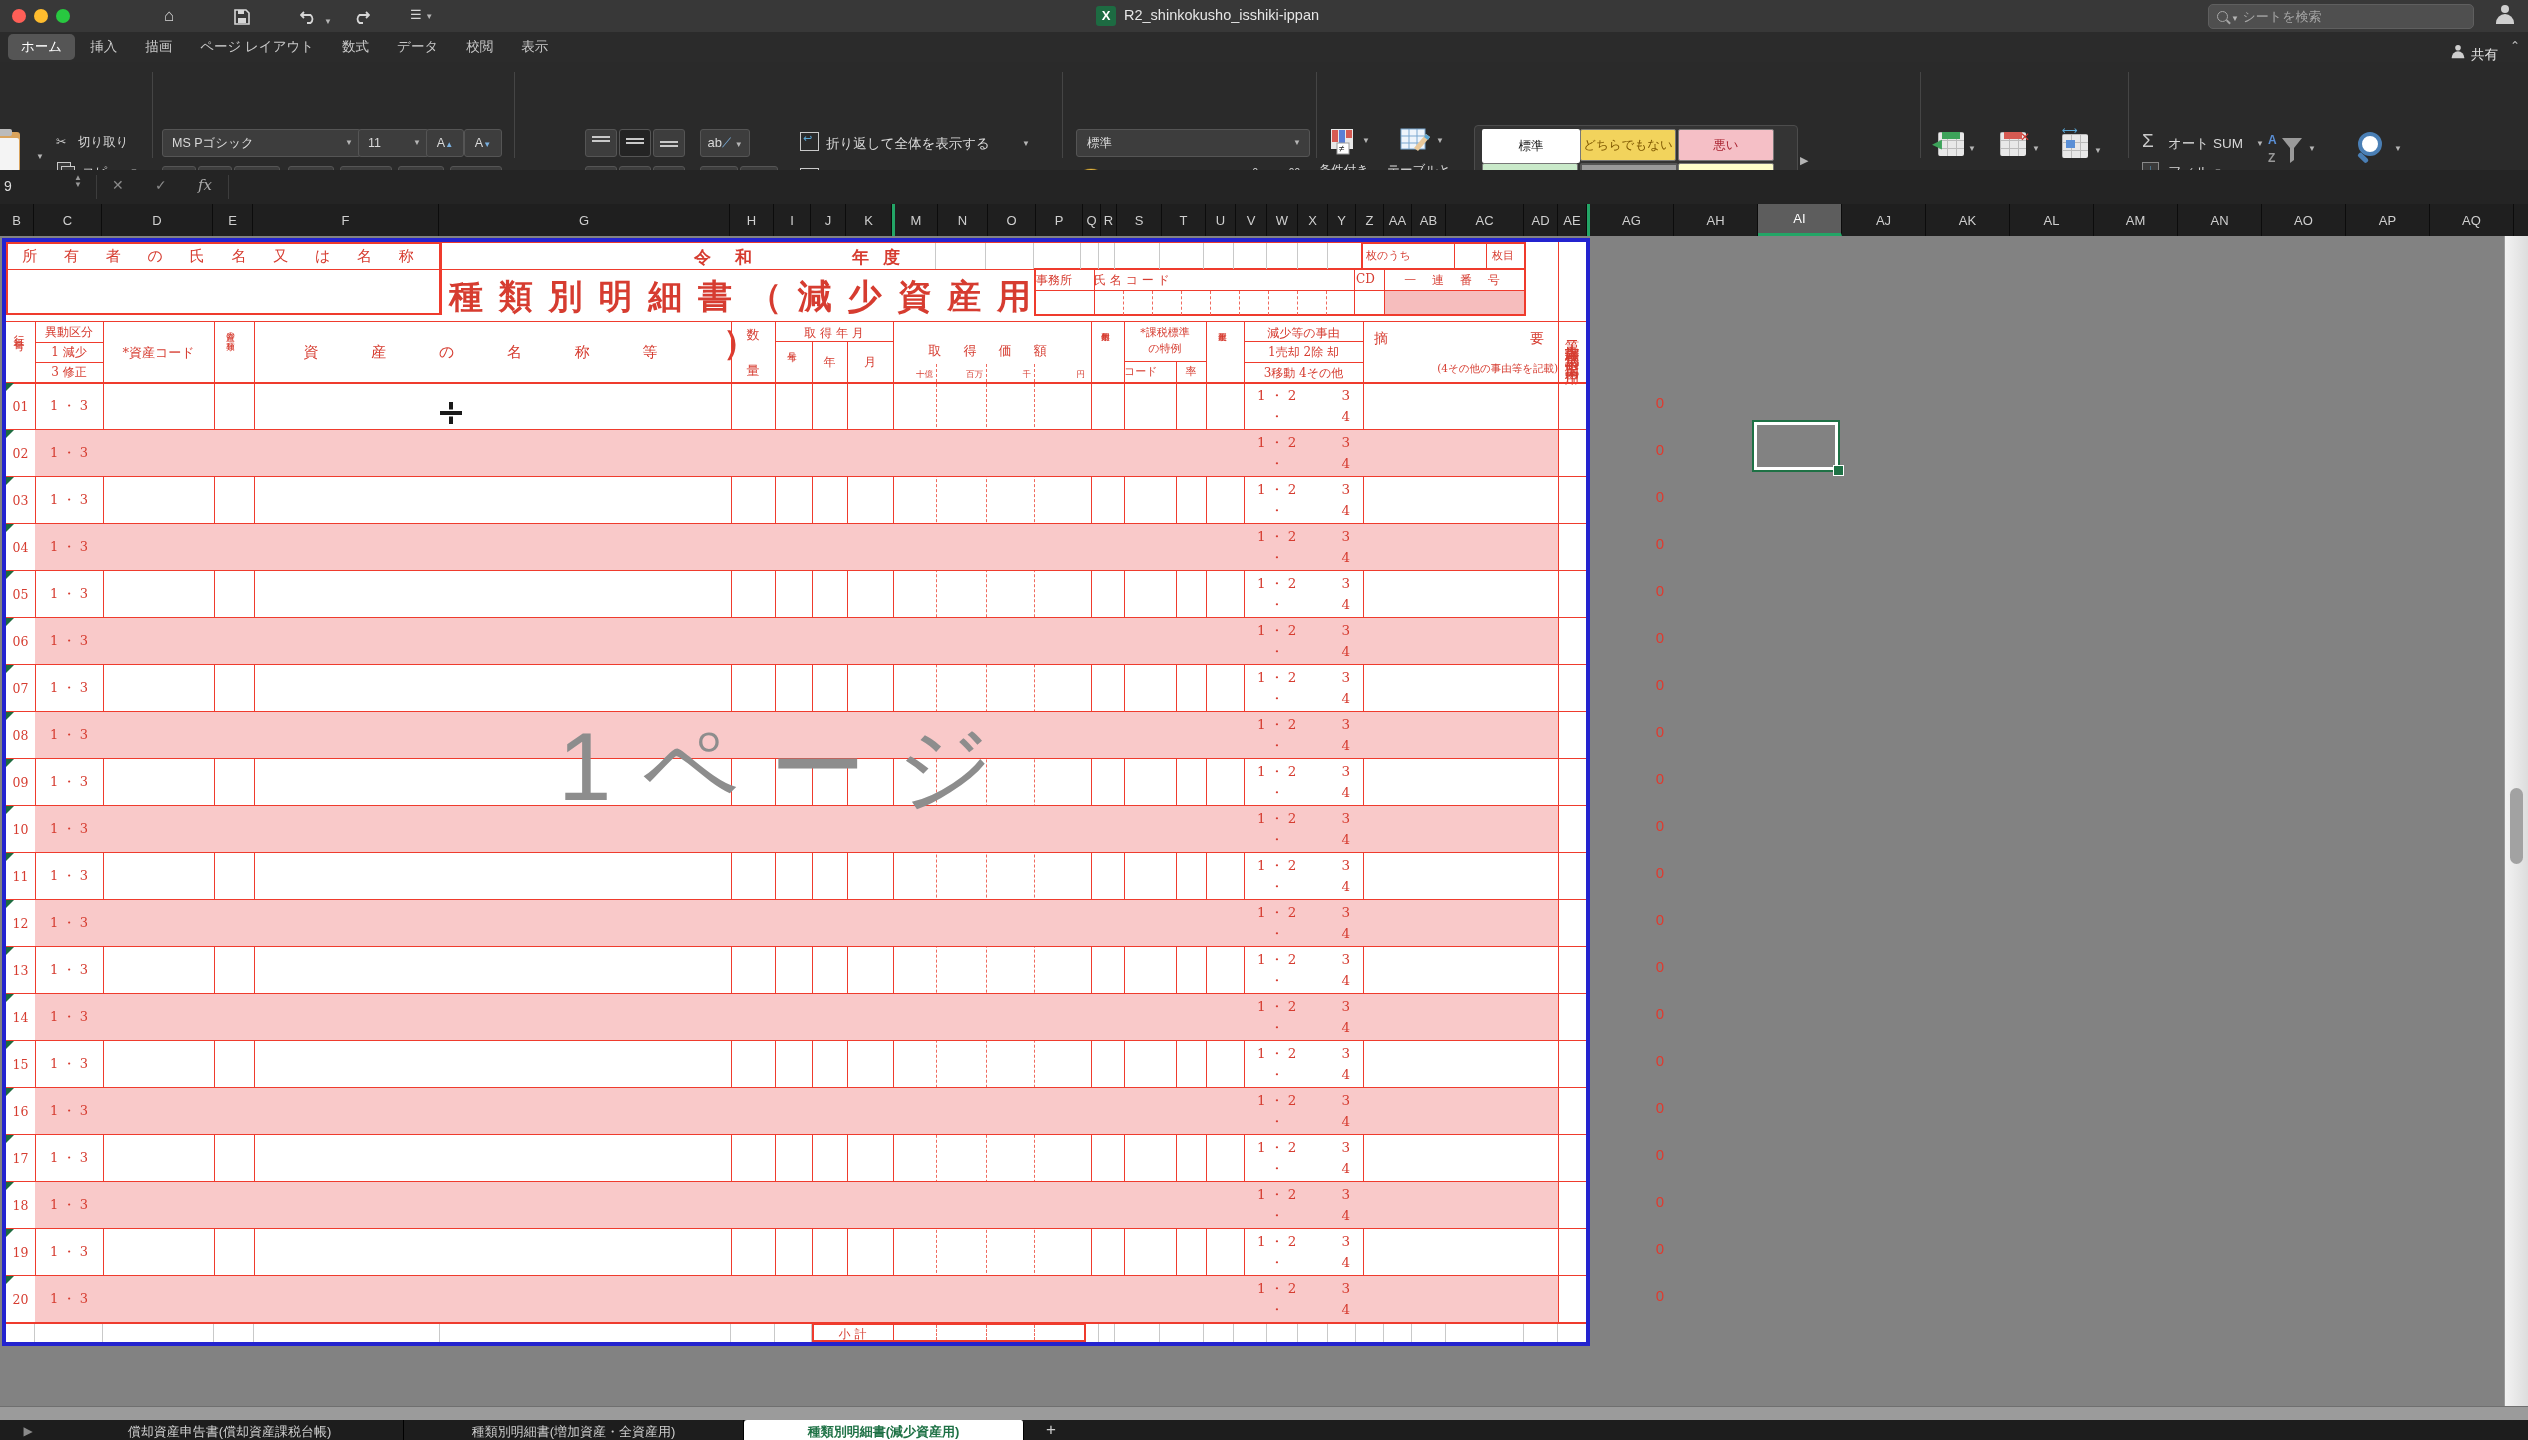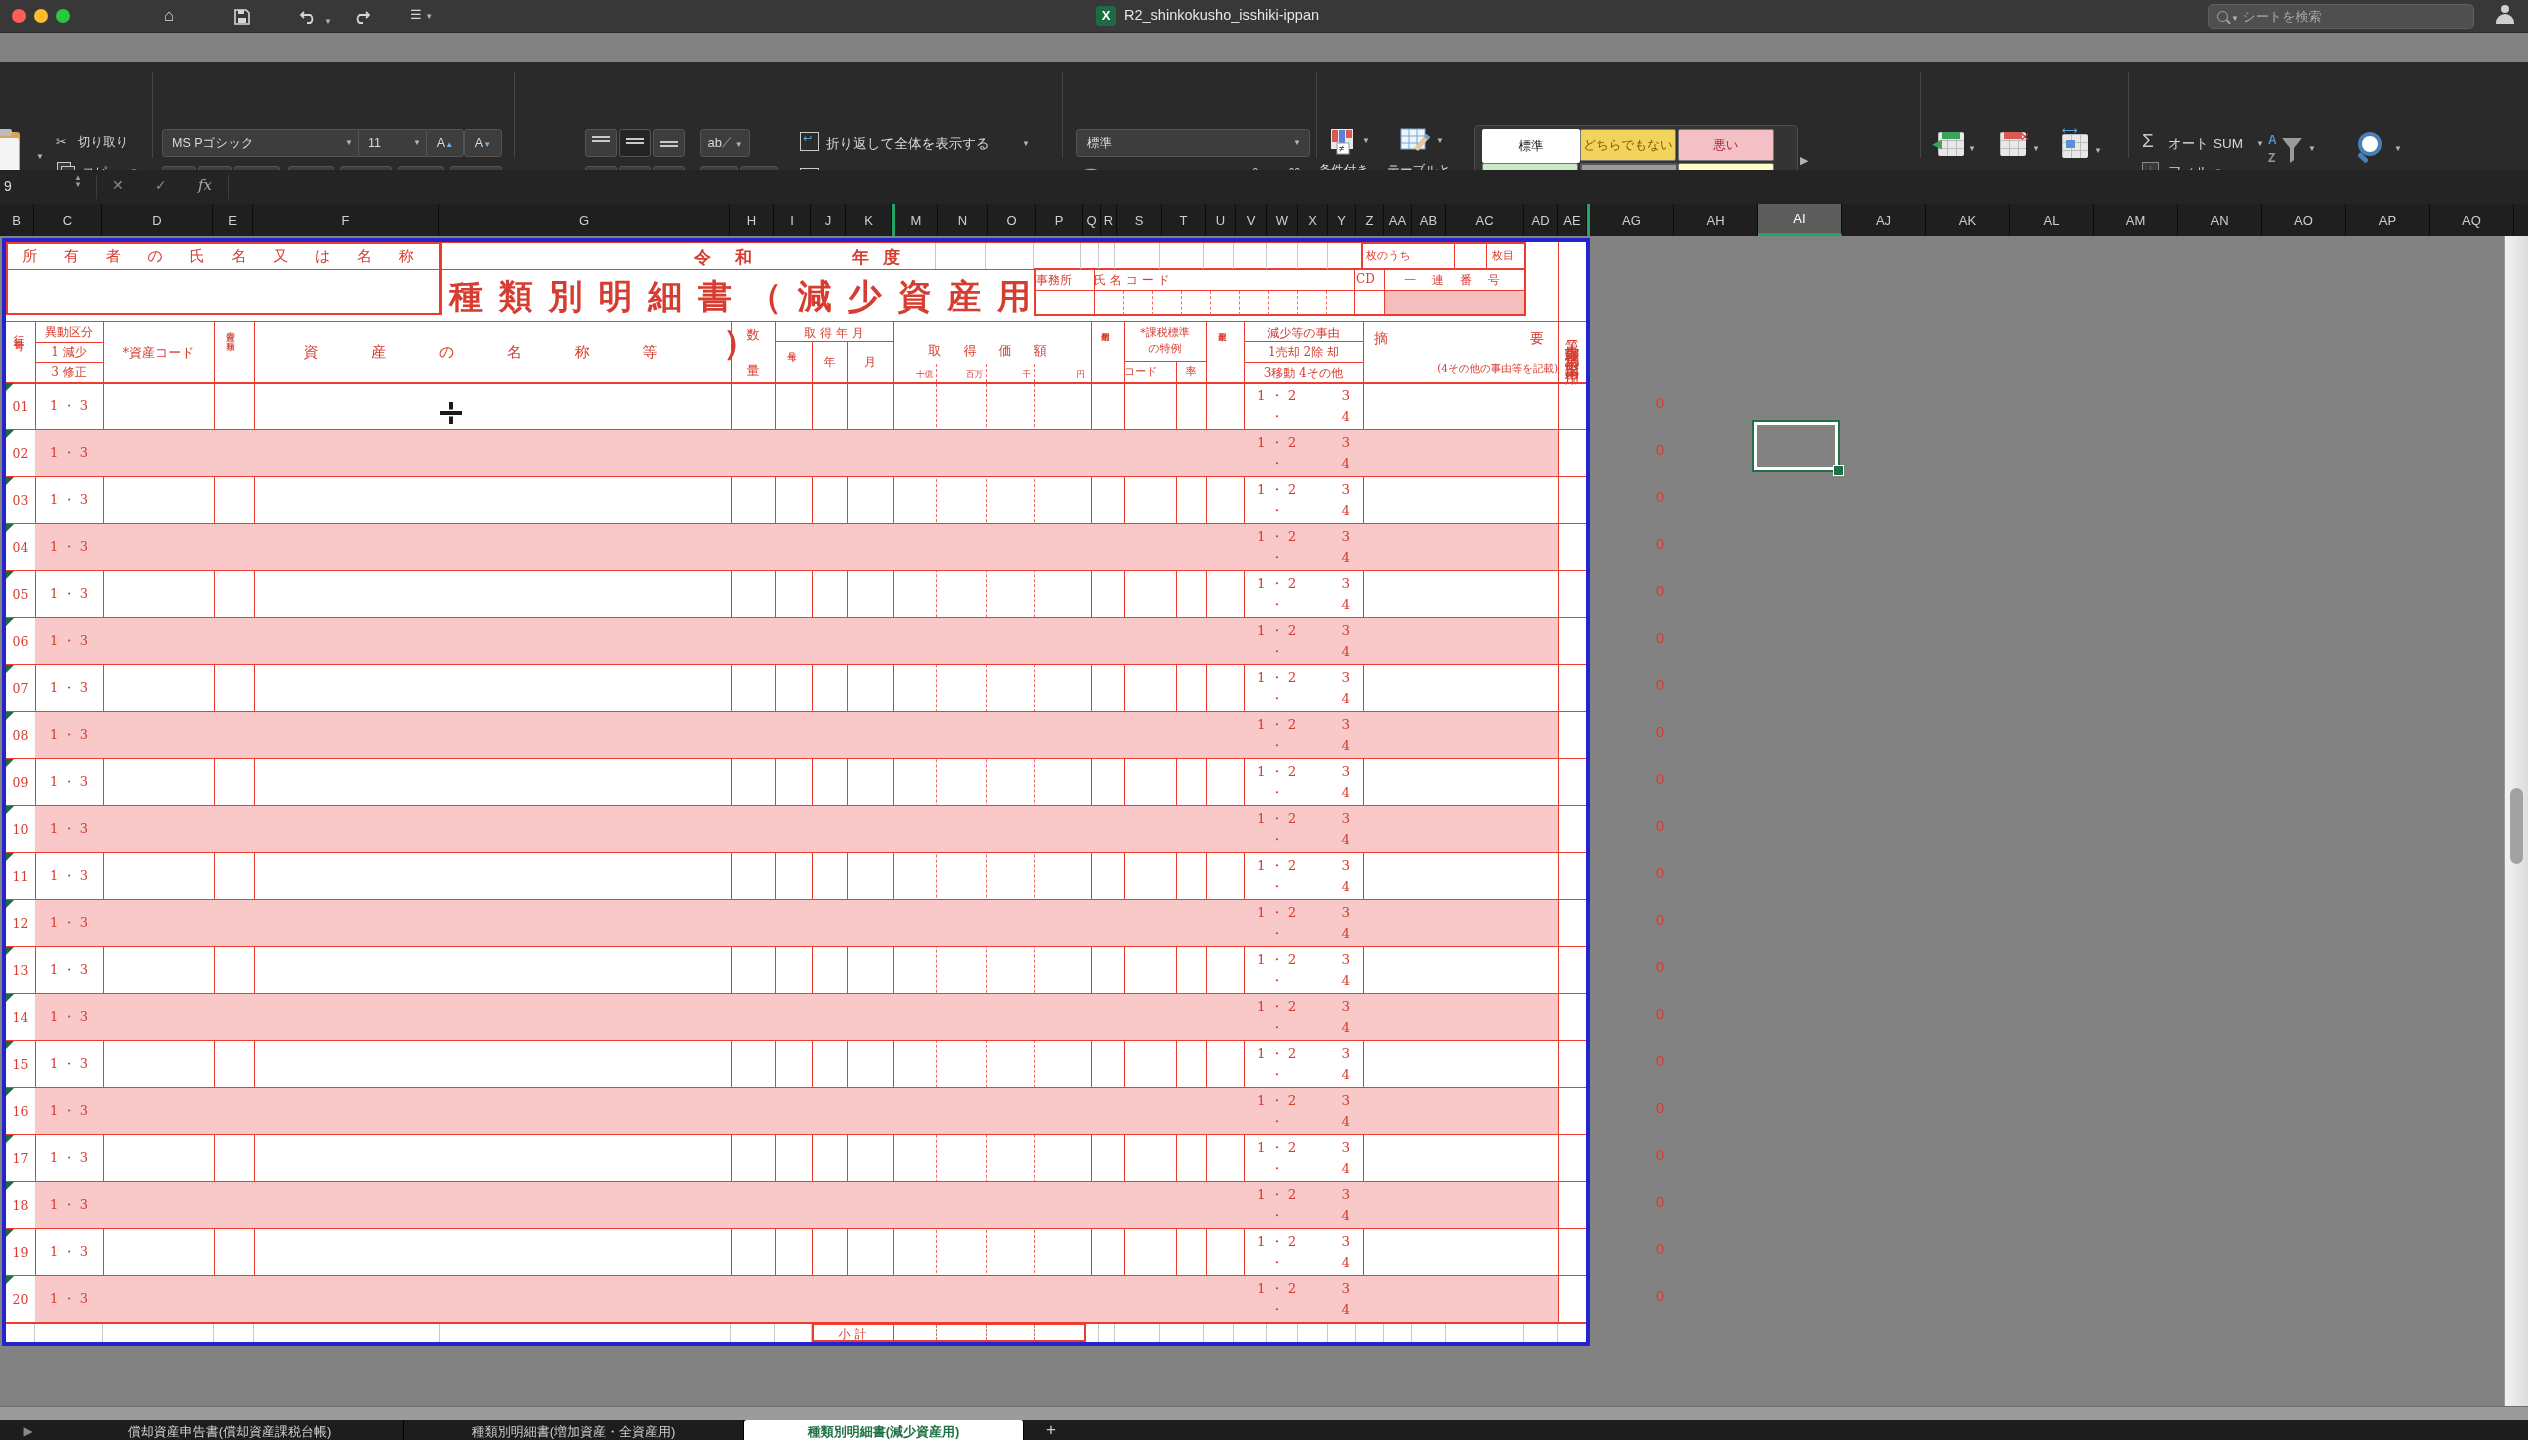--- a/index.html
+++ b/index.html
@@ -111,20 +111,34 @@
           <path d="M16.5 6h-9a5 5 0 0 0 0 8H11" fill="none" stroke="#d6d6d6" stroke-width="1.8"></path>
         </svg>
     </div>
     <div class="qat" style="left:410px;top:3px;font-size:13px">☰ <span class="caret">▼</span></div>
     <div class="xlicon" style="left:1096px">X</div>
     <div class="fname" style="left:1124px">R2_shinkokusho_isshiki-ippan</div>
     <div class="searchbox"><span class="mag"></span><span class="caret">▼</span> <span>シートを検索</span></div>
     <div class="person" style="left:2494px;top:4px"></div>
   </div>
 
+  <div class="tabrow">
+    <div id="rtabs" style="display:flex;margin-left:6px">
+        <div class="rtab active">ホーム</div>
+        <div class="rtab">挿入</div>
+        <div class="rtab">描画</div>
+        <div class="rtab">ページ レイアウト</div>
+        <div class="rtab">数式</div>
+        <div class="rtab">データ</div>
+        <div class="rtab">校閲</div>
+        <div class="rtab">表示</div>
+      </div>
+    <div class="share"><span class="person" style="position:relative;display:inline-block;top:4px;left:-2px;transform:scale(.7)"></span><span>共有</span></div>
+    <div class="chev">⌃</div>
+  </div>
 
   <div class="ribbon">
 
     <div class="abs" style="left:-14px;top:66px;width:44px;height:46px">
       <svg width="40" height="46" viewBox="0 0 40 46">
           <rect x="4" y="4" width="30" height="40" rx="3" fill="#d9a35c"></rect>
           <rect x="9" y="10" width="24" height="34" rx="2" fill="#f4f4f4"></rect>
           <rect x="12" y="1" width="14" height="7" rx="2" fill="#bbb"></rect>
         </svg>
     </div>
@@ -829,20 +843,21 @@
           <div class="gl" style="left: 1439px; top: 1082px; height: 18px;"></div>
           <div class="gl" style="left: 1517px; top: 1082px; height: 18px;"></div>
           <div class="gl" style="left: 1551px; top: 1082px; height: 18px;"></div>
           <div class="abs" style="left: 806px; top: 1081px; width: 274px; height: 19px; background: rgb(255, 255, 255); border: 2px solid rgb(239, 59, 45); box-sizing: border-box; z-index: 2;"></div>
           <div class="rl" style="left: 887px; top: 1081px; width: 1px; height: 19px; z-index: 3;"></div>
           <div class="rd" style="left: 930px; top: 1083px; height: 15px; z-index: 3;"></div>
           <div class="rd" style="left: 980px; top: 1083px; height: 15px; z-index: 3;"></div>
           <div class="rd" style="left: 1028px; top: 1083px; height: 15px; z-index: 3;"></div>
           <div class="rtx" style="left: 806px; top: 1084px; width: 81px; text-align: center; font-size: 12px; z-index: 3;">小 計</div>
         </div>
+      <div class="watermark">1ページ</div>
     </div>
     <div id="zeros">
         <div class="zero" style="left: 1602px; top: 158px;">0</div>
         <div class="zero" style="left: 1602px; top: 205px;">0</div>
         <div class="zero" style="left: 1602px; top: 252px;">0</div>
         <div class="zero" style="left: 1602px; top: 299px;">0</div>
         <div class="zero" style="left: 1602px; top: 346px;">0</div>
         <div class="zero" style="left: 1602px; top: 393px;">0</div>
         <div class="zero" style="left: 1602px; top: 440px;">0</div>
         <div class="zero" style="left: 1602px; top: 487px;">0</div>

